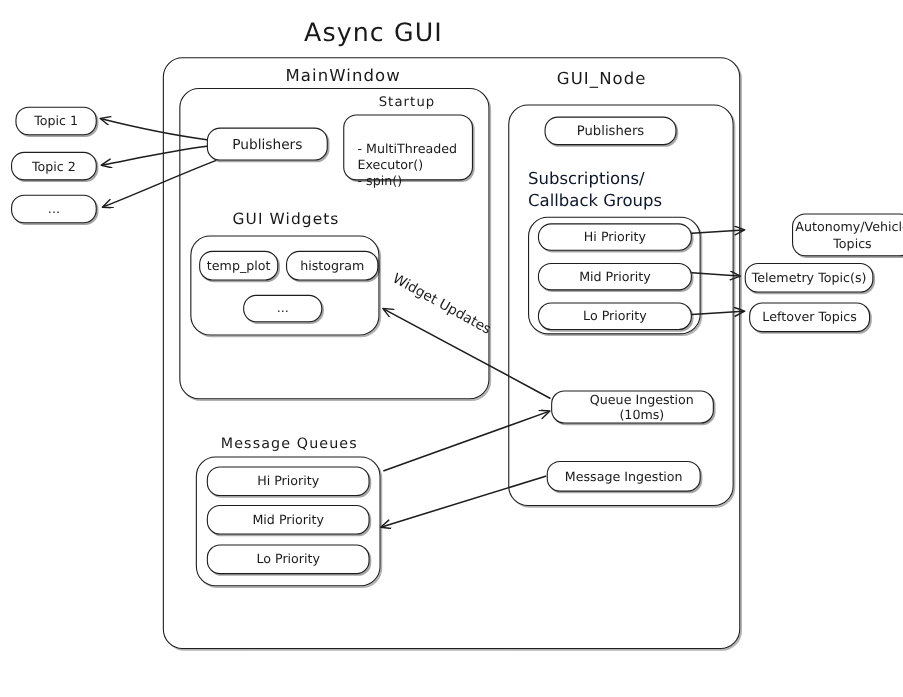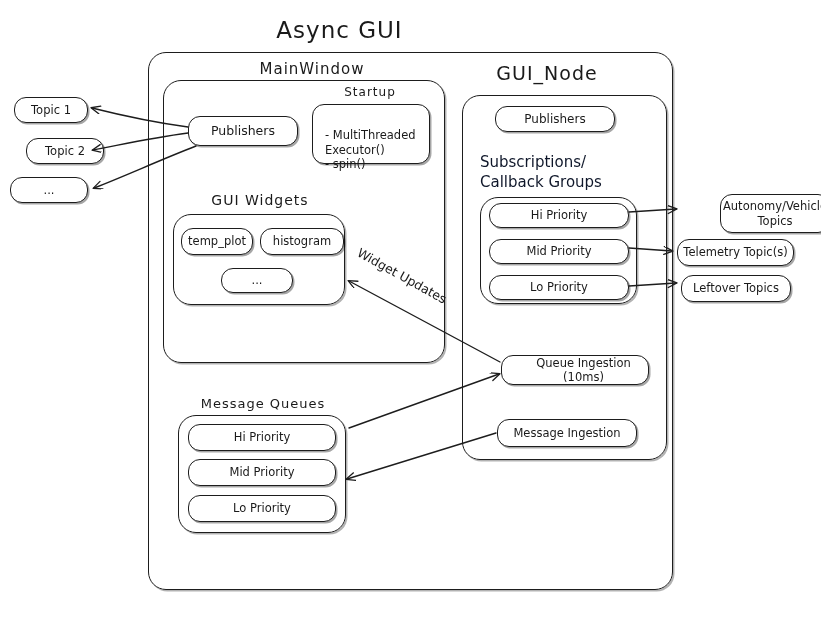--- a/index.html
+++ b/index.html
@@ -94,21 +94,21 @@
   <div class="node" style="left:181px; top:228px; width:72px; height:27px; font-size:11.5px;">
     <span>temp_plot</span>
   </div>
   <div class="node" style="left:260px; top:228px; width:84px; height:27px; font-size:11.5px;">
     <span>histogram</span>
   </div>
   <div class="node" style="left:221px; top:268px; width:72px; height:25px; font-size:11.5px;">
     <span>...</span>
   </div>
 
-  <div class="title" style="left:462px; top:62px; width:170px; font-size:19px;">GUI_Node</div>
+  <div class="title" style="left:462px; top:62px; width:170px; font-size:15px;">GUI_Node</div>
   <div class="container-box" style="left:462px; top:95px; width:205px; height:365px;"></div>
 
   <div class="node" style="left:495px; top:106px; width:120px; height:26px; font-size:12px;">
     <span>Publishers</span>
   </div>
 
   <div class="label" style="left:480px; top:152px; width:180px; font-size:15px; line-height:1.35; text-align:left;">Subscriptions/
 Callback Groups</div>
   <div class="container-box" style="left:480px; top:197px; width:157px; height:107px;"></div>
 
@@ -139,21 +139,21 @@
   <div class="node" style="left:188px; top:459px; width:148px; height:27px; font-size:11.5px;">
     <span>Mid Priority</span>
   </div>
   <div class="node" style="left:188px; top:495px; width:148px; height:27px; font-size:11.5px;">
     <span>Lo Priority</span>
   </div>
 
   <div class="node" style="left:14px; top:97px; width:74px; height:26px; font-size:11.5px;">
     <span>Topic 1</span>
   </div>
-  <div class="node" style="left:10px; top:138px; width:78px; height:26px; font-size:11.5px;margin-left:16px;">
+  <div class="node" style="left:10px; top:138px; width:78px; height:26px; font-size:11.5px;">
     <span>Topic 2</span>
   </div>
   <div class="node" style="left:10px; top:177px; width:78px; height:26px; font-size:11.5px;">
     <span>...</span>
   </div>
 
   <div class="node" style="left:720px; top:194px; width:110px; height:39px; font-size:11.5px; white-space:pre-line;">
     <span>Autonomy/Vehicle
 Topics</span>
   </div>

